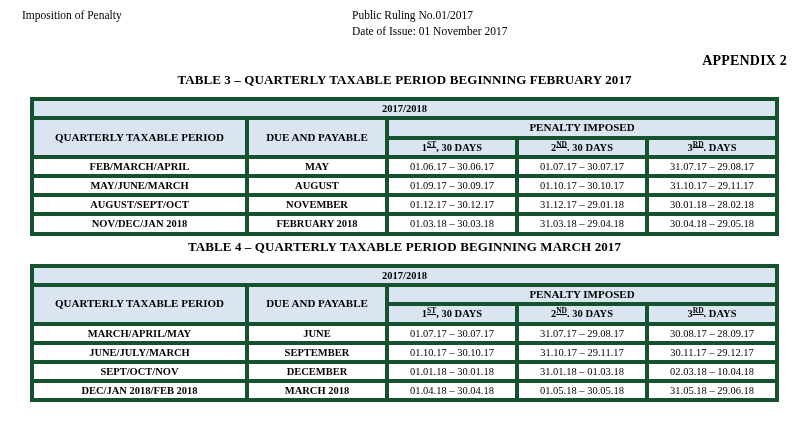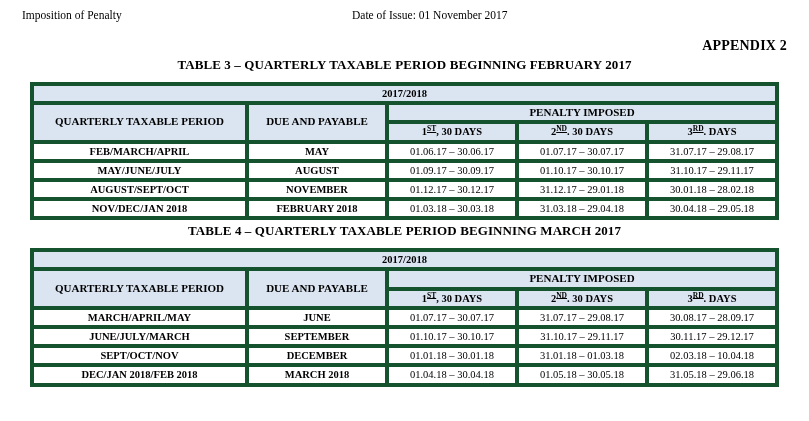--- a/index.html
+++ b/index.html
@@ -96,20 +96,21 @@
   }
 </style>
 </head>
 <body>
 
 <div class="page">
 
   <div class="header">
     <div class="header-left">Imposition of Penalty</div>
     <div class="header-right">
+      <div>Public Ruling No.01/2017</div>
       <div>Date of Issue: 01 November 2017</div>
     </div>
   </div>
 
   <div class="appendix">APPENDIX 2</div>
 
   <div class="table-title">TABLE 3 – QUARTERLY TAXABLE PERIOD BEGINNING FEBRUARY 2017</div>
   <table class="tbl">
     <colgroup>
       <col class="col-period">
@@ -133,21 +134,21 @@
         <th><span>3</span><sup>RD</sup><span>. DAYS</span></th>
       </tr>
       <tr>
         <td class="b">FEB/MARCH/APRIL</td>
         <td class="b">MAY</td>
         <td>01.06.17 – 30.06.17</td>
         <td>01.07.17 – 30.07.17</td>
         <td>31.07.17 – 29.08.17</td>
       </tr>
       <tr>
-        <td class="b">MAY/JUNE/JULY</td>
+        <td class="b">MAY/JUNE/MARCH</td>
         <td class="b">AUGUST</td>
         <td>01.09.17 – 30.09.17</td>
         <td>01.10.17 – 30.10.17</td>
         <td>31.10.17 – 29.11.17</td>
       </tr>
       <tr>
         <td class="b">AUGUST/SEPT/OCT</td>
         <td class="b">NOVEMBER</td>
         <td>01.12.17 – 30.12.17</td>
         <td>31.12.17 – 29.01.18</td>

